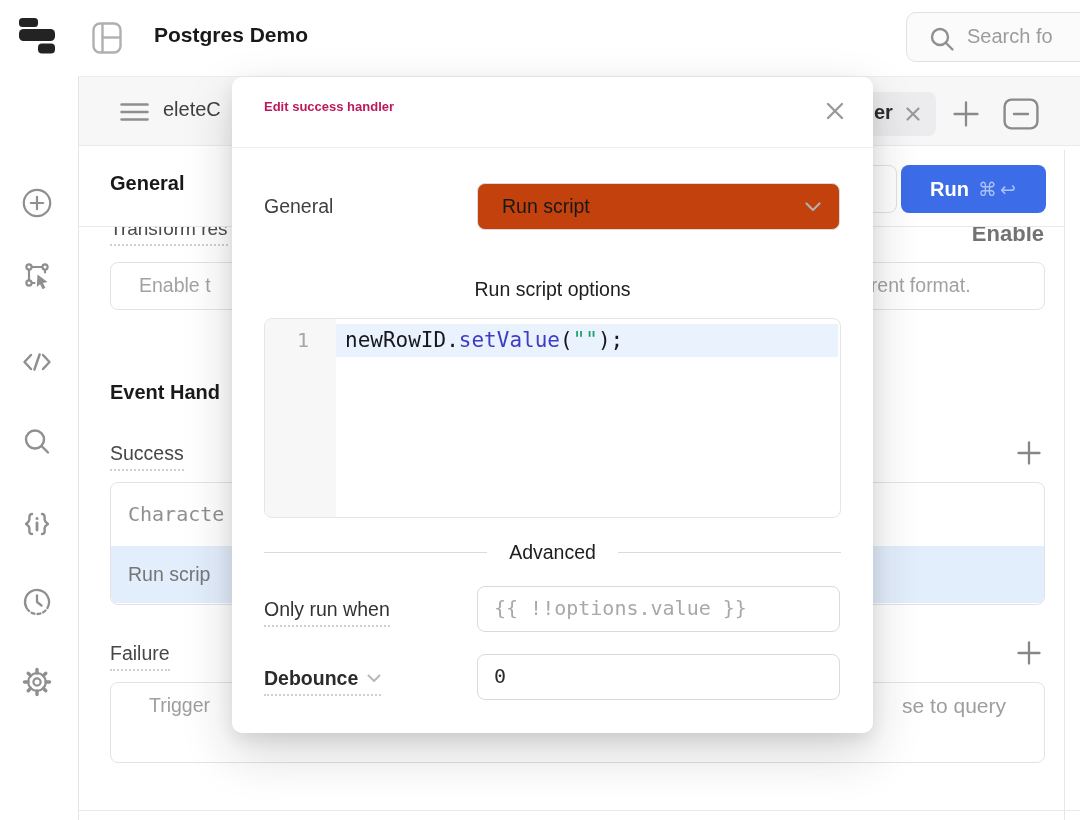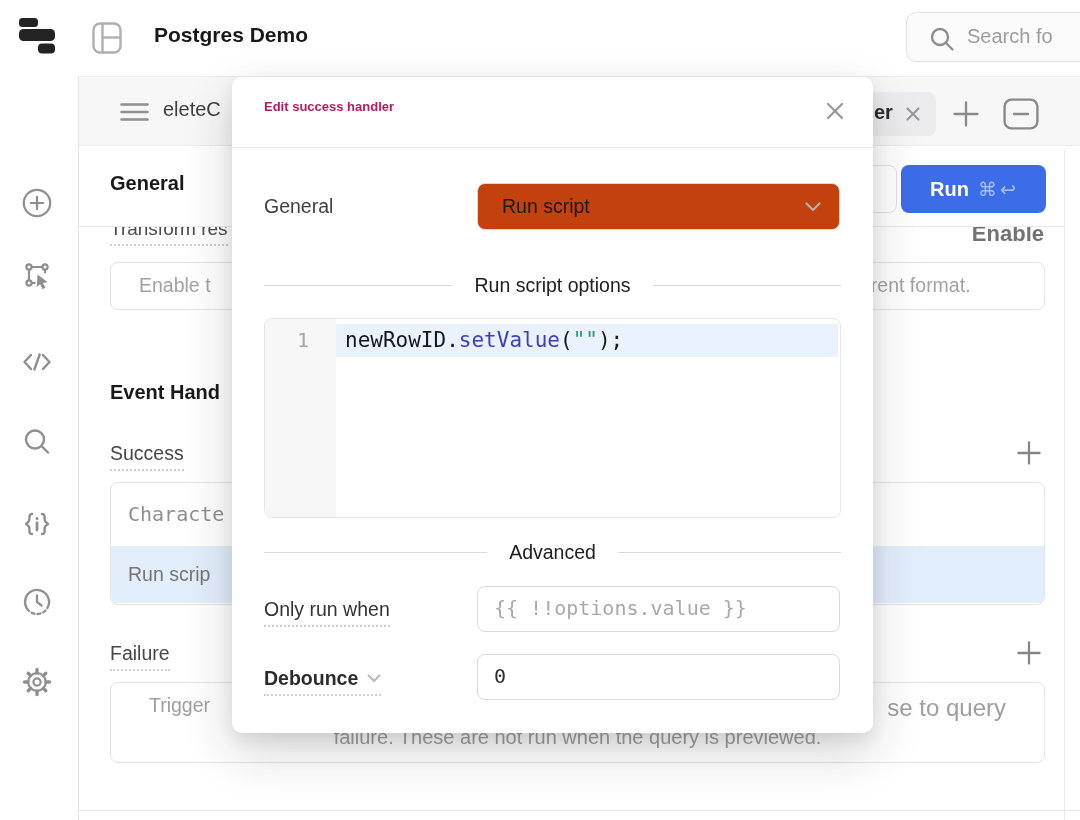--- a/index.html
+++ b/index.html
@@ -53,21 +53,21 @@
   .plus-btn{position:absolute;left:1016px;width:26px;height:26px;}
   .success-box{position:absolute;left:110px;top:482px;width:935px;height:123px;background:#fff;
                border:1.5px solid #e3e3e3;border-radius:8px;box-sizing:border-box;overflow:hidden;}
   .evt-row1{height:63px;line-height:63px;padding-left:17px;
             font-family:"DejaVu Sans Mono",monospace;font-size:20px;color:#8f8f8f;}
   .evt-row2{height:57px;line-height:56px;padding-left:17px;background:#e3eefc;
             font-size:19.5px;color:#767676;}
   .failure-box{position:absolute;left:110px;top:682px;width:935px;height:81px;background:#fff;
                border:1.5px solid #e3e3e3;border-radius:8px;box-sizing:border-box;}
   .fail-t1{position:absolute;left:38px;top:11px;font-size:19.5px;color:#9e9e9e;}
-  .fail-t2{position:absolute;right:38px;top:11px;font-size:24px;color:#9e9e9e;}
+  .fail-t2{position:absolute;right:38px;top:11px;font-size:21px;color:#9e9e9e;}
   .fail-t3{position:absolute;left:0;top:43px;width:100%;text-align:center;font-size:20px;color:#9e9e9e;}
   .right-rail{position:absolute;left:1064px;top:150px;width:1px;height:670px;background:#e7e7e7;z-index:1;}
   .bottom-divider{position:absolute;left:79px;top:810px;width:1001px;height:1px;background:#e9e9e9;z-index:1;}
 
   
   .modal{position:absolute;left:232px;top:77px;width:641px;height:656px;background:#fff;
          border-radius:10px;z-index:10;
          box-shadow:0 20px 50px rgba(25,25,30,.18),0 6px 16px rgba(0,0,0,.08);}
   .m-title{position:absolute;left:32px;top:22px;font-size:13px;font-weight:700;color:#be185d;}
   .m-close{position:absolute;left:592px;top:23px;width:22px;height:22px;cursor:pointer;}
@@ -220,21 +220,20 @@
   </div>
 
   <div class="sec-label dotted content-item" style="top:642px;">Failure</div>
   <svg class="plus-btn content-item" style="top:640px;" viewBox="0 0 26 26" stroke="#868686" stroke-width="2.3" stroke-linecap="round">
     <line x1="13" y1="2.5" x2="13" y2="23.5"></line>
       <line x1="2.5" y1="13" x2="23.5" y2="13"></line>
   </svg>
   <div class="failure-box content-item">
     <span class="fail-t1">Trigger</span>
     <span class="fail-t2">se to query</span>
-    <span class="fail-t3">failure. These are not run when the query is previewed.</span>
   </div>
 
   <div class="right-rail"></div>
   <div class="bottom-divider"></div>
 
   <div class="general-header">
     <div class="general-tab">General</div>
     <div class="ghost-btn"></div>
     <div class="run-btn">
       <span class="run-label">Run</span>
@@ -252,21 +251,21 @@
     <div class="m-divider"></div>
 
     <div class="m-action-label">General</div>
     <div class="m-select">
       <div class="m-select-value">Run script</div>
       <svg class="m-select-chev" width="16" height="10" viewBox="0 0 16 10" fill="none" stroke="#b0b0b0" stroke-width="2.2" stroke-linecap="round" stroke-linejoin="round">
         <polyline points="1.5 1.5 8 8 14.5 1.5"></polyline>
       </svg>
     </div>
 
-    <div class="m-section" style="top:197px;">
+    <div class="m-section" style="top:179px;flex-direction:column;">
       <div class="line"></div>
       <div class="sec-title">Run script options</div>
       <div class="line"></div>
     </div>
 
     <div class="m-editor">
       <div class="gutter"></div>
       <div class="active-line"></div>
       <div class="line-num">1</div>
       <div class="code-line"><span>newRowID</span><span>.</span><span class="tok-method">setValue</span><span>(</span><span class="tok-string">""</span><span>);</span></div>

